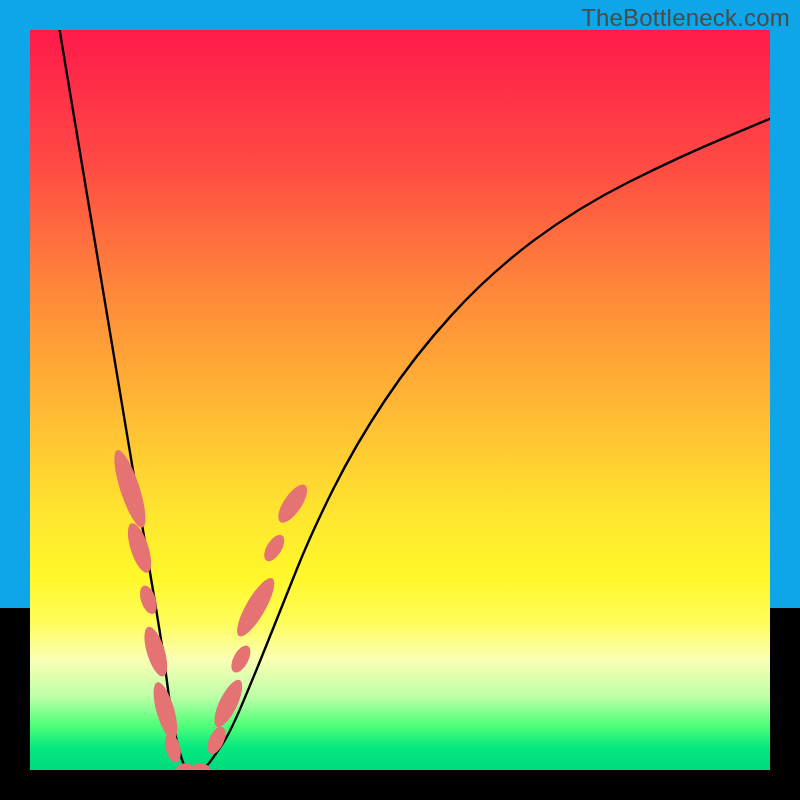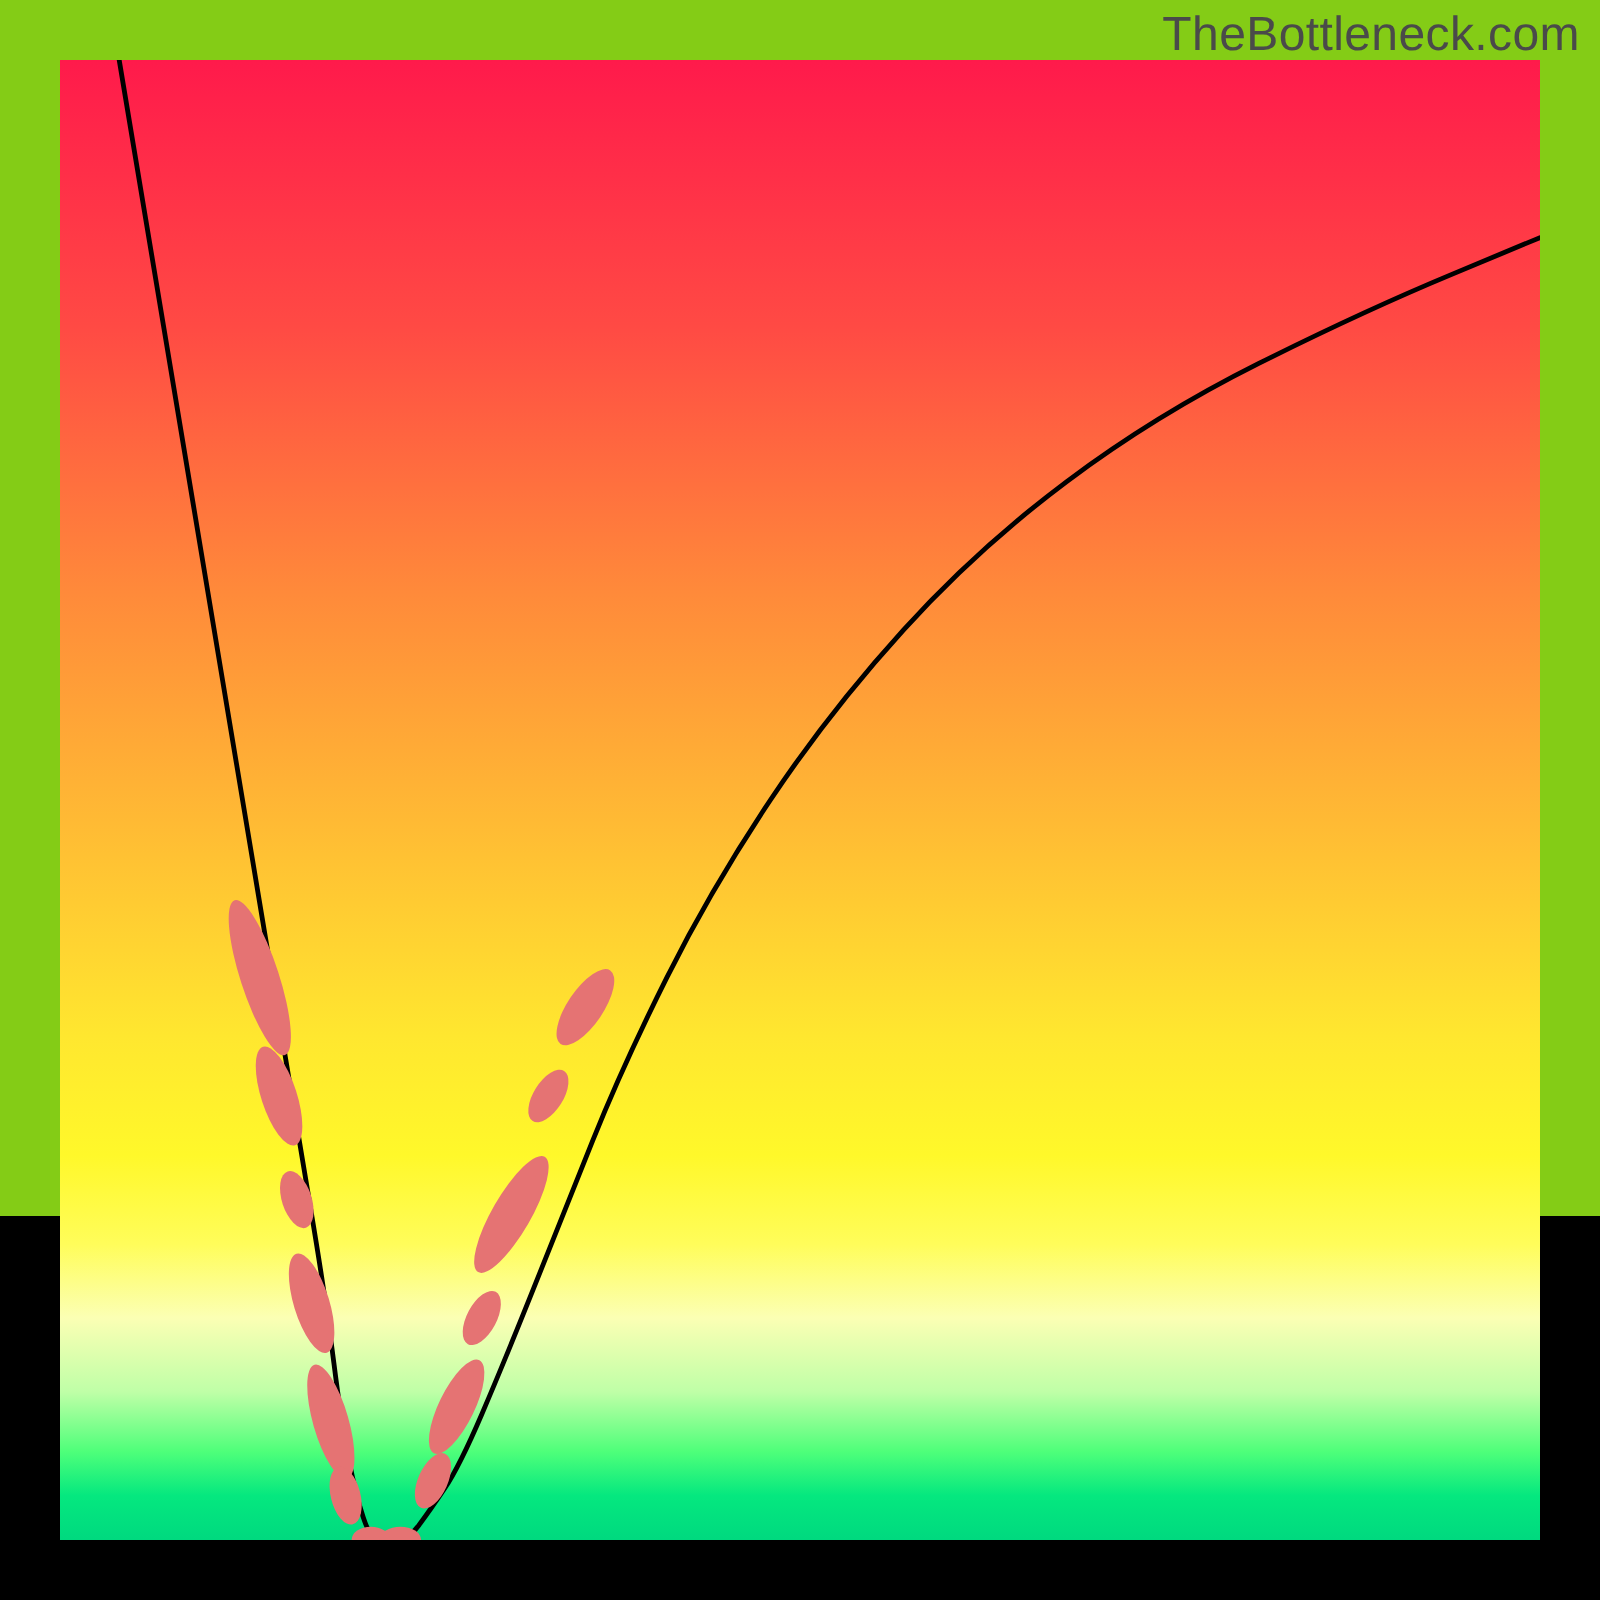--- a/index.html
+++ b/index.html
@@ -10,21 +10,21 @@
     overflow: hidden;
     background: #000;
     font-family: Arial, Helvetica, sans-serif;
   }
   .frame {
     position: absolute;
     top: 0;
     left: 0;
     width: 800px;
     height: 608px;
-    background: #84cc16;
+    background: #0ea5e9;
   }
   .plot-area {
     position: absolute;
     top: 30px;
     left: 30px;
     width: 740px;
     height: 740px;
     background: linear-gradient(
       to bottom,
       #ff1a4b 0%,

